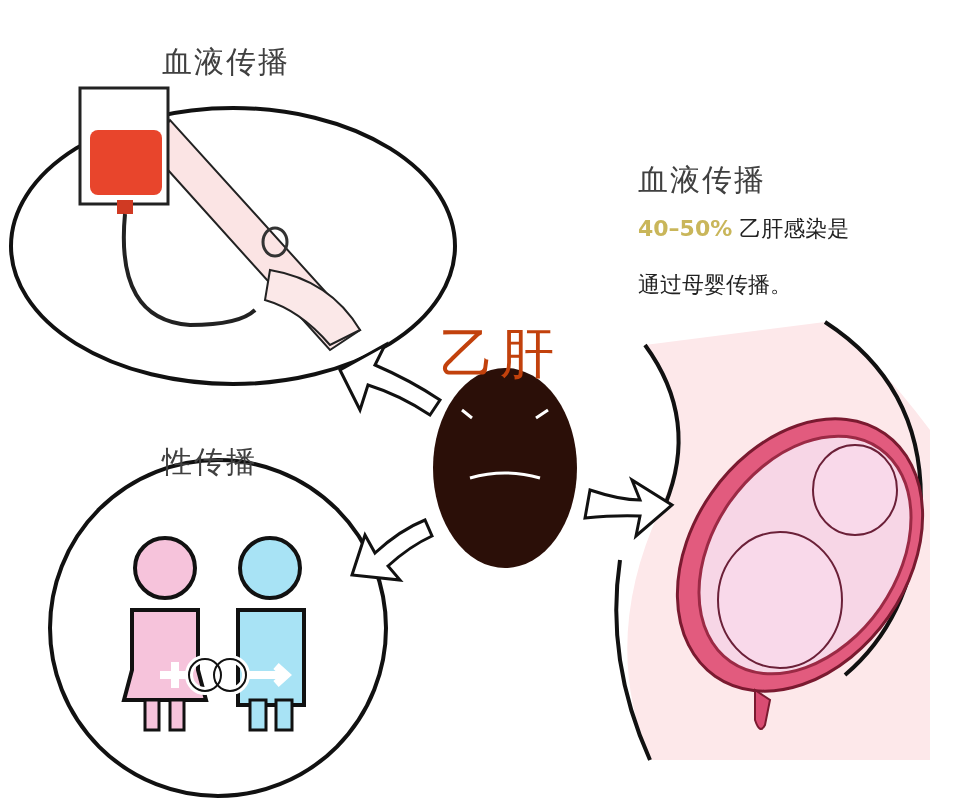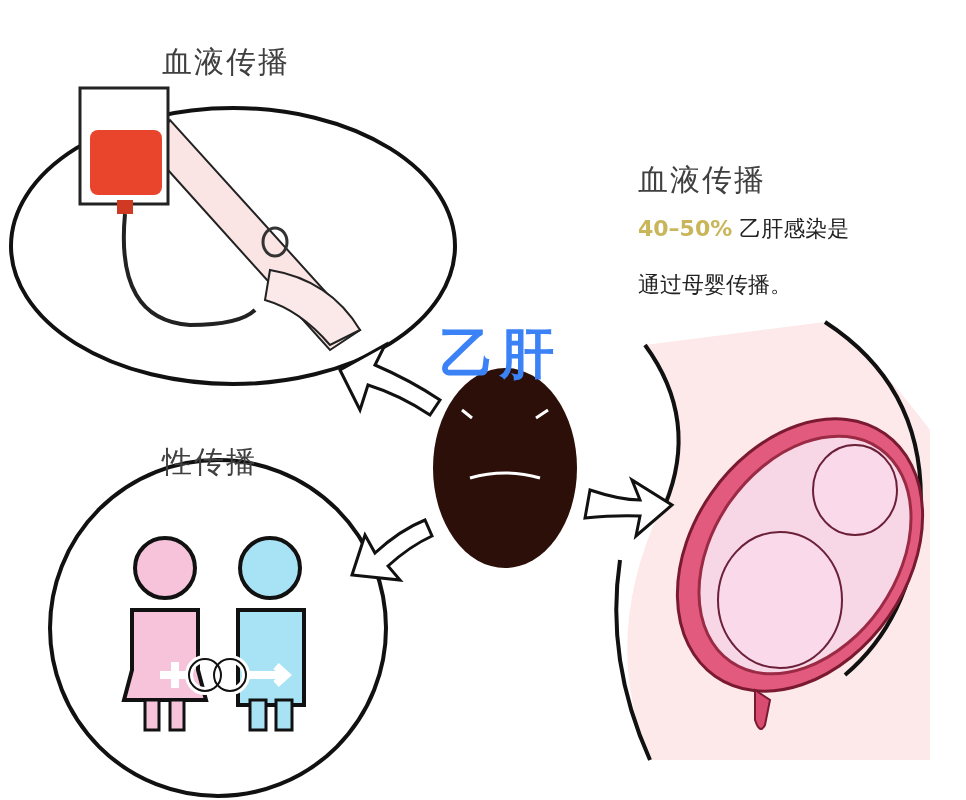--- a/index.html
+++ b/index.html
@@ -1,19 +1,19 @@
 <!DOCTYPE html>
 <html><head>
 <meta charset="utf-8">
 <style>
   html,body{margin:0;padding:0;background:#fff;}
   body{width:966px;height:800px;position:relative;overflow:hidden;font-family:"DejaVu Sans",sans-serif;}
   .abs{position:absolute;}
   .label{font-size:30px;color:#404040;letter-spacing:2px;}
-  .title{font-size:54px;font-weight:bold;color:#3b82f6;letter-spacing:6px;}
+  .title{font-size:54px;font-weight:normal;color:#c2410c;letter-spacing:6px;}
   .stat{font-size:22px;color:#222;}
   .pct{color:#c9b65a;font-weight:bold;}
   svg{position:absolute;left:0;top:0;}
 </style>
 </head>
 <body>
 
 <svg width="966" height="800" viewBox="0 0 966 800">
 
   <ellipse cx="233" cy="246" rx="222" ry="138" fill="#fff" stroke="#111" stroke-width="4"></ellipse>

